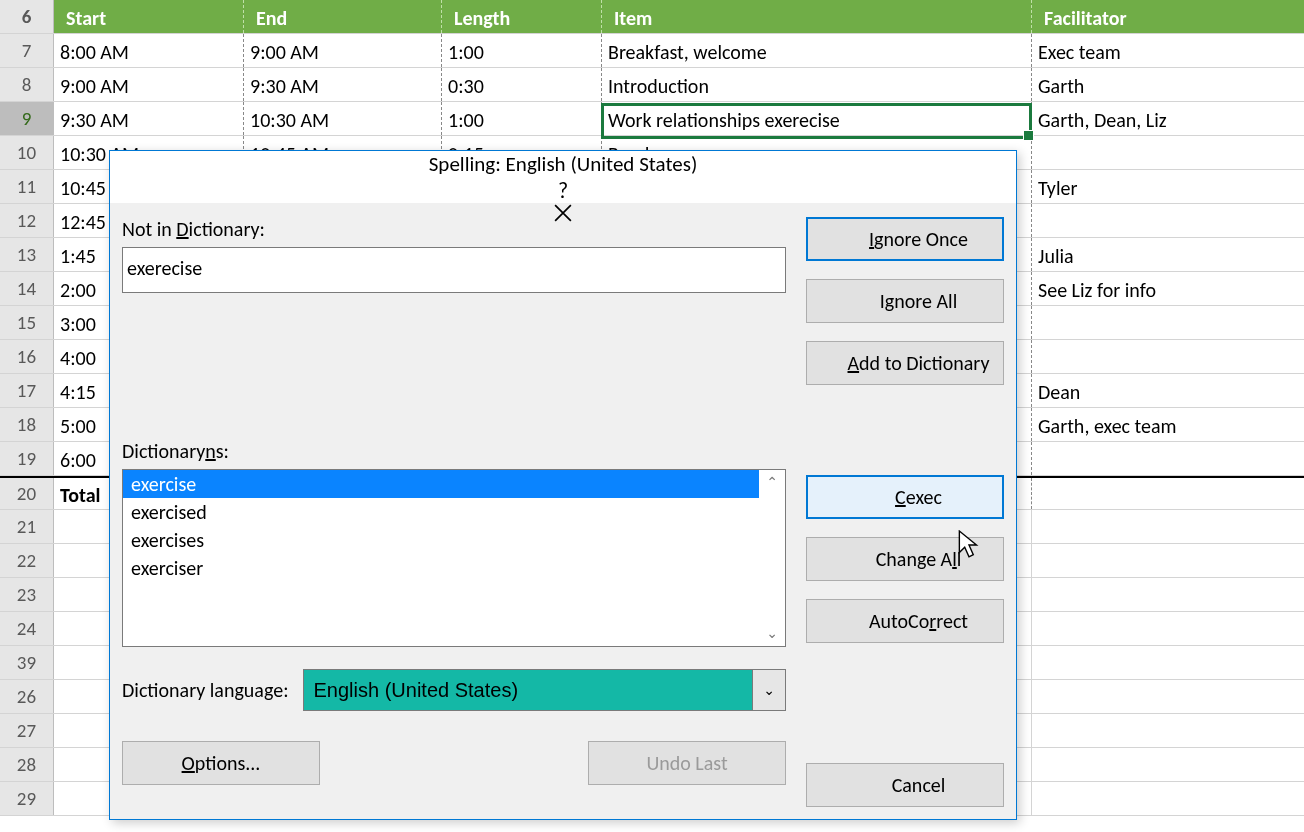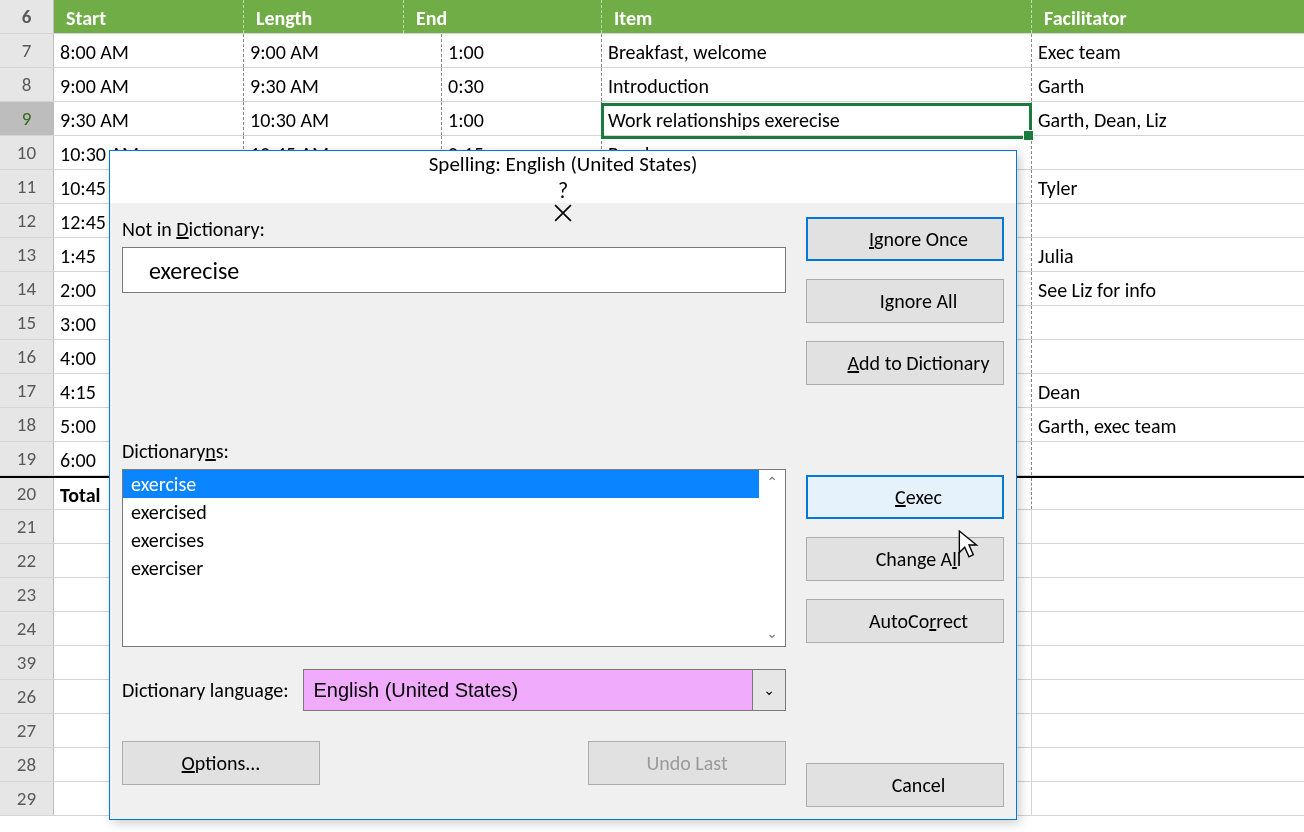--- a/index.html
+++ b/index.html
@@ -82,41 +82,41 @@
 
   .dlg-body { flex:1; padding: 14px 12px 12px 12px; display:flex; gap:20px; }
   .dlg-left { flex:1; display:flex; flex-direction:column; }
   .dlg-right { width:198px; display:flex; flex-direction:column; gap:18px; }
 
   .label { font-size:20px; margin-bottom:6px; }
   .u { text-decoration: underline; }
 
   .notindict-box {
     background:#fff; border:1px solid #7a7a7a;
-    height:46px; padding:8px 26px; font-size:24px;
+    height:46px; padding:8px 4px; font-size:20px;
   }
 
   .suggestions-box {
     background:#fff; border:1px solid #7a7a7a;
     height:178px; overflow:hidden; position:relative;
     display:flex;
   }
   .sugg-list { flex:1; }
   .sugg-item { padding:2px 8px; font-size:20px; }
   .sugg-item.selected { background:#0a84ff; color:#fff; }
   .sugg-scroll { width:26px; display:flex; flex-direction:column; justify-content:space-between; align-items:center; padding:4px 0; color:#7a7a7a; }
   .sugg-scroll .arrow { font-size:14px; }
 
   .lang-row { display:flex; align-items:center; gap:14px; margin-top:22px; }
   .lang-select {
     flex:1; position:relative; display:flex;
   }
   .lang-select input {
     flex:1; height:42px; border:1px solid #7a7a7a; border-right:none;
-    padding:0 10px; font-size:20px; background:#f0abfc;
+    padding:0 10px; font-size:20px; background:#14b8a6;
   }
   .lang-select .dd {
     width:34px; height:42px; border:1px solid #7a7a7a;
     background:#e6e6e6; display:flex; align-items:center; justify-content:center;
     font-size:14px;
   }
 
   .bottom-row { display:flex; justify-content:flex-start; gap:26px; margin-top:30px; }
   .bottom-row .spacer { flex:1; }
 
@@ -138,22 +138,22 @@
   }
 </style>
 </head>
 <body>
 
 <div class="sheet" id="sheet">
     <div class="row header">
       <div class="rownum">6</div>
       <div class="cells">
         <div class="cell c-start">Start</div>
+        <div class="cell c-end">End</div>
         <div class="cell c-length">Length</div>
-        <div class="cell c-end">End</div>
         <div class="cell c-item">Item</div>
         <div class="cell c-fac">Facilitator</div>
       </div>
     </div>
     <div class="row data">
       <div class="rownum">7</div>
       <div class="cells">
         <div class="cell c-start">8:00 AM</div>
         <div class="cell c-end">9:00 AM</div>
         <div class="cell c-length">1:00</div>

